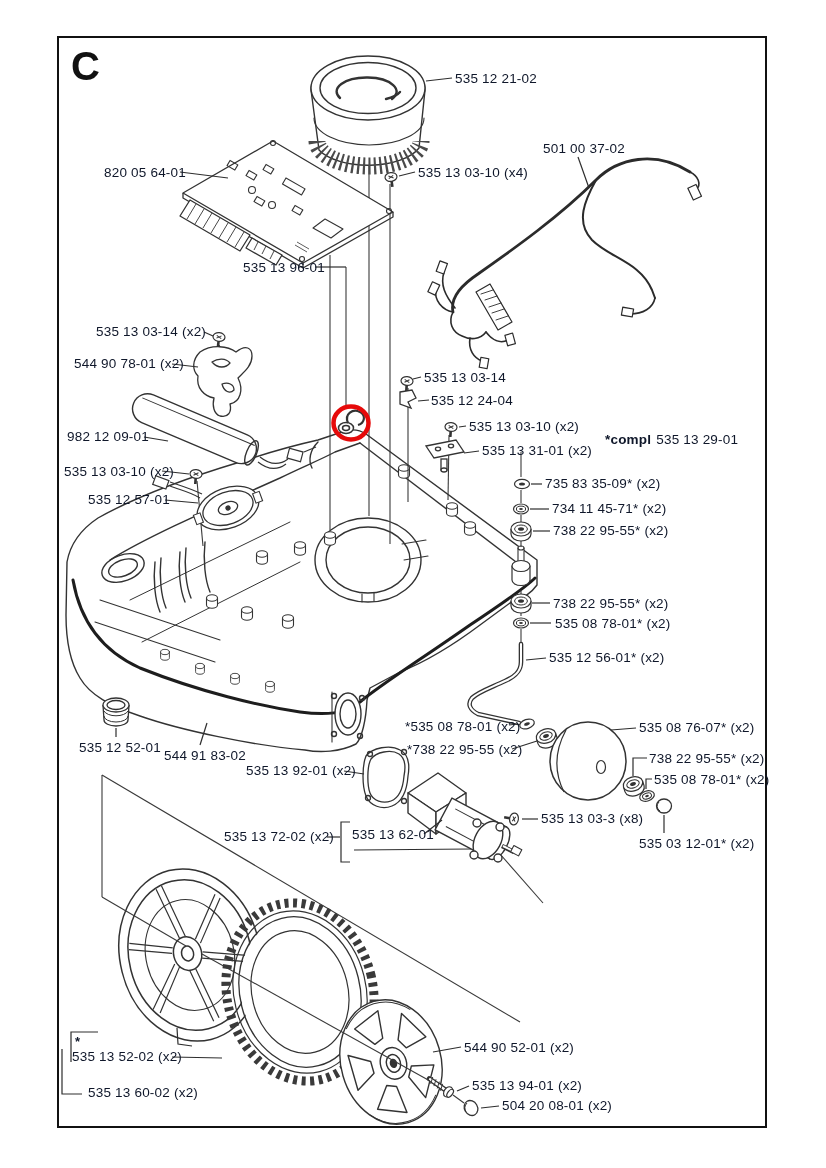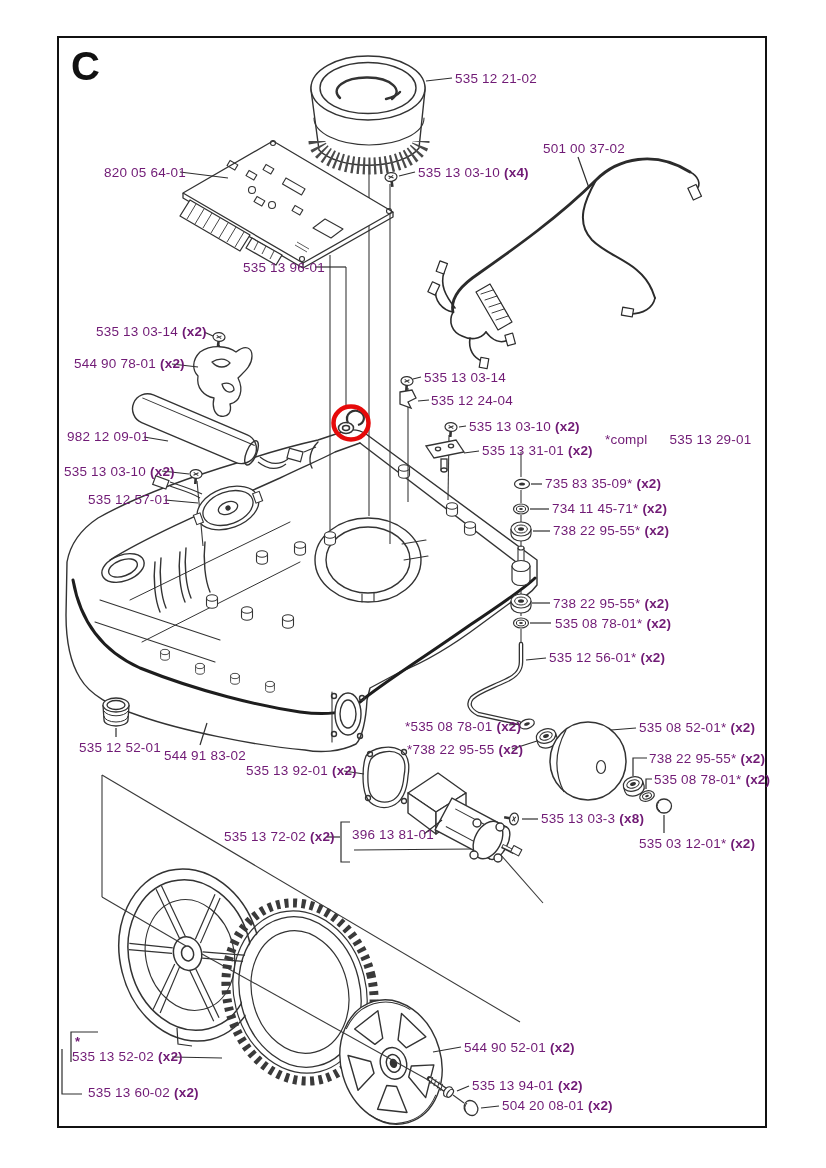--- a/index.html
+++ b/index.html
@@ -1,24 +1,24 @@
 <!DOCTYPE html>
 <html><head>
 <meta charset="utf-8">
 <style>
   html,body{margin:0;padding:0;background:#fff;}
   #page{position:relative;width:826px;height:1168px;background:#fff;overflow:hidden;
         font-family:"Liberation Sans",sans-serif;}
   #frame{position:absolute;left:57px;top:36px;width:706px;height:1088px;
          border:2.5px solid #111;}
   #diagram{position:absolute;left:0;top:0;width:826px;height:1168px;}
-  .lbl{position:absolute;font-size:13.5px;line-height:1.15;color:#701a75;
+  .lbl{position:absolute;font-size:13.5px;line-height:1.15;color:#0f172a;
        white-space:nowrap;letter-spacing:.2px;}
-  .b{font-weight:bold;margin-left:4px;margin-top:44px;}
-  .pre{font-weight:normal;margin-right:22px;}
+  .b{font-weight:normal;margin-left:4px;margin-top:44px;}
+  .pre{font-weight:bold;margin-right:5px;}
   #sheet-letter{position:absolute;left:71px;top:44px;font-size:40px;font-weight:bold;color:#111;}
   .star{font-size:13px;font-weight:bold;}
 </style>
 </head>
 <body>
 
 <div id="page">
   <div id="frame"></div>
   <div id="sheet-letter">C</div>
 
@@ -428,29 +428,29 @@
   <div class="lbl" style="left:64px;top:464px"><span>535 13 03-10</span><span class="b">(x2)</span></div>
   <div class="lbl" style="left:88px;top:492px"><span>535 12 57-01</span></div>
   <div class="lbl" style="left:545px;top:476px"><span>735 83 35-09*</span><span class="b">(x2)</span></div>
   <div class="lbl" style="left:552px;top:501px"><span>734 11 45-71*</span><span class="b">(x2)</span></div>
   <div class="lbl" style="left:553px;top:523px"><span>738 22 95-55*</span><span class="b">(x2)</span></div>
   <div class="lbl" style="left:553px;top:596px"><span>738 22 95-55*</span><span class="b">(x2)</span></div>
   <div class="lbl" style="left:555px;top:616px"><span>535 08 78-01*</span><span class="b">(x2)</span></div>
   <div class="lbl" style="left:549px;top:650px"><span>535 12 56-01*</span><span class="b">(x2)</span></div>
   <div class="lbl" style="left:405px;top:719px"><span>*535 08 78-01</span><span class="b">(x2)</span></div>
   <div class="lbl" style="left:407px;top:742px"><span>*738 22 95-55</span><span class="b">(x2)</span></div>
-  <div class="lbl" style="left:639px;top:720px"><span>535 08 52-01*</span><span class="b">(x2)</span></div>
+  <div class="lbl" style="left:639px;top:720px"><span>535 08 76-07*</span><span class="b">(x2)</span></div>
   <div class="lbl" style="left:649px;top:751px"><span>738 22 95-55*</span><span class="b">(x2)</span></div>
   <div class="lbl" style="left:654px;top:772px"><span>535 08 78-01*</span><span class="b">(x2)</span></div>
   <div class="lbl" style="left:541px;top:811px"><span>535 13 03-3</span><span class="b">(x8)</span></div>
   <div class="lbl" style="left:639px;top:836px"><span>535 03 12-01*</span><span class="b">(x2)</span></div>
   <div class="lbl" style="left:79px;top:740px"><span>535 12 52-01</span></div>
   <div class="lbl" style="left:164px;top:748px"><span>544 91 83-02</span></div>
   <div class="lbl" style="left:246px;top:763px"><span>535 13 92-01</span><span class="b">(x2)</span></div>
   <div class="lbl" style="left:224px;top:829px"><span>535 13 72-02</span><span class="b">(x2)</span></div>
-  <div class="lbl" style="left:352px;top:827px"><span>396 13 81-01</span></div>
+  <div class="lbl" style="left:352px;top:827px"><span>535 13 62-01</span></div>
   <div class="lbl" style="left:464px;top:1040px"><span>544 90 52-01</span><span class="b">(x2)</span></div>
   <div class="lbl" style="left:472px;top:1078px"><span>535 13 94-01</span><span class="b">(x2)</span></div>
   <div class="lbl" style="left:502px;top:1098px"><span>504 20 08-01</span><span class="b">(x2)</span></div>
   <div class="lbl" style="left:72px;top:1049px"><span>535 13 52-02</span><span class="b">(x2)</span></div>
   <div class="lbl" style="left:88px;top:1085px"><span>535 13 60-02</span><span class="b">(x2)</span></div>
   <div class="lbl star" style="left:75px;top:1035px">*</div>
 </div>
 
 </body></html>

